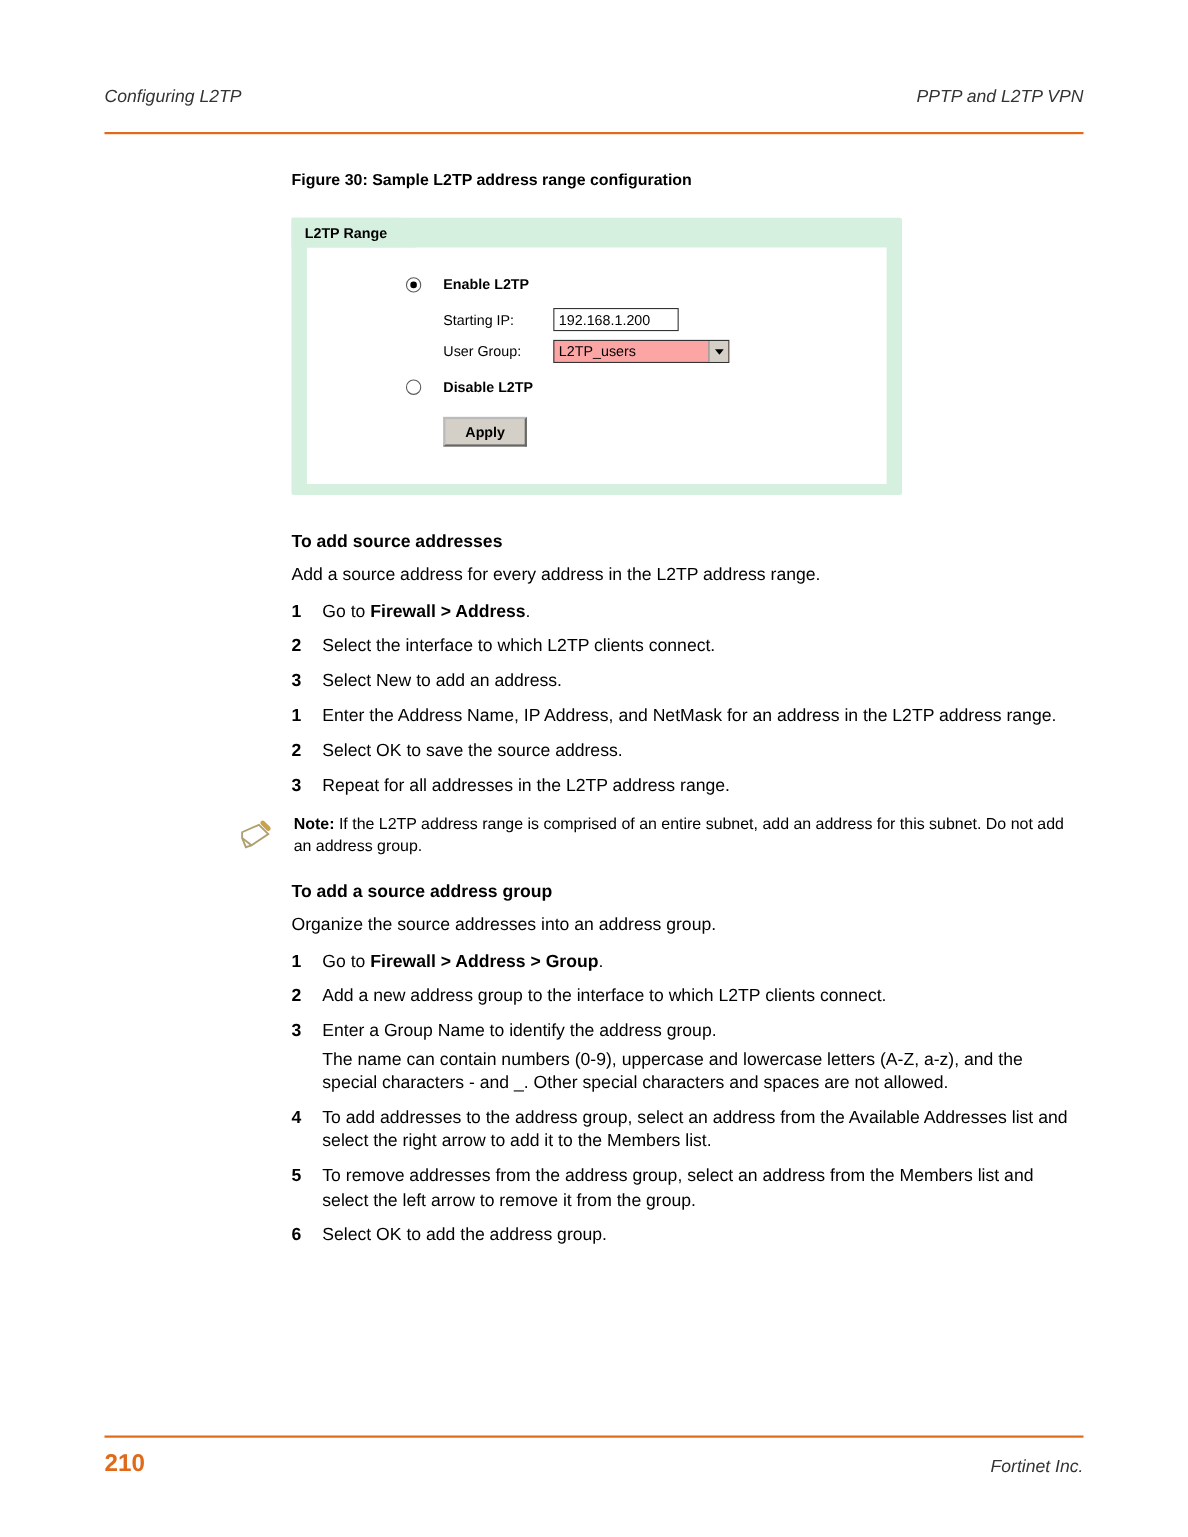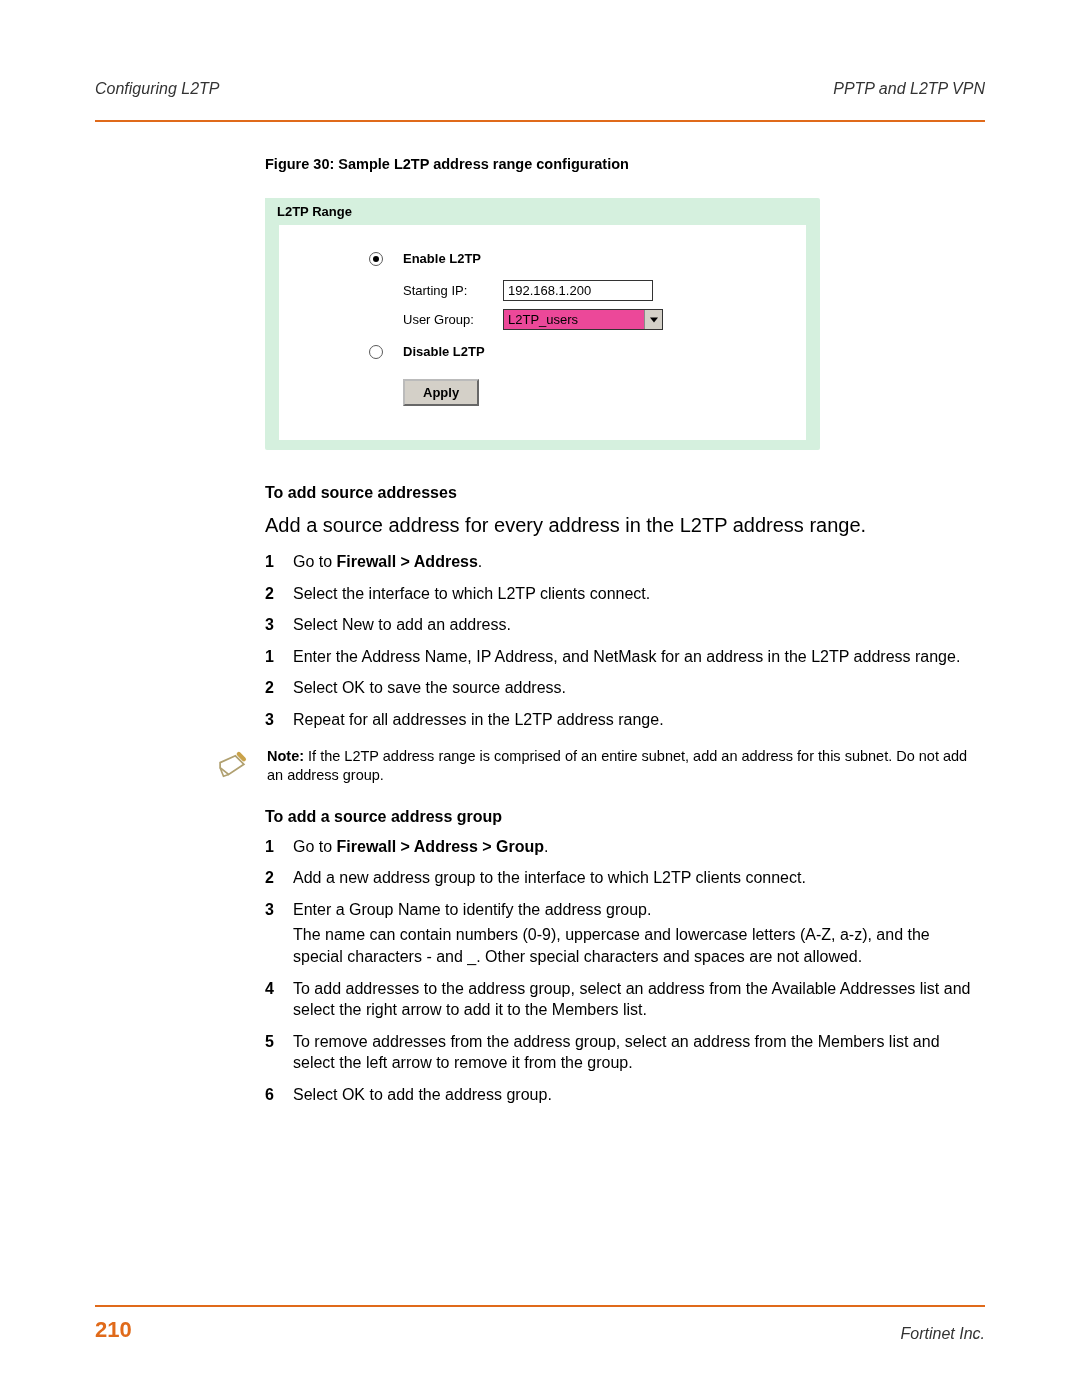--- a/index.html
+++ b/index.html
@@ -82,48 +82,48 @@
   }
   .radio.checked::after {
     content: ""; width: 6px; height: 6px; border-radius: 50%; background: #000;
   }
   .field-row {
     display: flex; align-items: center;
     padding-left: 34px; margin-bottom: 8px;
   }
   .field-row .lbl { width: 100px; }
   .txtinput {
-    border: 1px solid #333; padding: 2px 4px; width: 150px;
+    border: 1px solid #333; padding: 2px 4px; width: 114px;
     font-family: Verdana, Arial, sans-serif; font-size: 13px;
     background: #fff;
   }
   .selectwrap {
     display: inline-flex; align-items: stretch;
-    border: 1px solid #333; background: #ec4899;
+    border: 1px solid #333; background: #fca5a5;
     width: 160px;
   }
   .selectwrap .val { flex: 1; padding: 2px 4px; font-size: 13px; }
   .selectwrap .arrow {
     width: 18px; background: #d4d0c8;
     display: flex; align-items: center; justify-content: center;
     border-left: 1px solid #8a8a8a;
   }
   .selectwrap .arrow svg { width: 8px; height: 8px; }
   .apply-btn {
     margin-left: 34px; margin-top: 6px;
     border: 2px outset #bbb; background: #d4d0c8;
     padding: 4px 18px; font-weight: bold; font-size: 13px;
     font-family: Verdana, Arial, sans-serif;
   }
 
   
   .section-h {
     font-weight: bold; font-size: 16px; margin-top: 6px; margin-bottom: 10px;
   }
-  .para { font-size: 20px; color: #000; line-height: 1.35; margin-bottom: 12px; }
+  .para { font-size: 16px; color: #000; line-height: 1.35; margin-bottom: 12px; }
   ol.steps { list-style: none; counter-reset: none; }
   ol.steps li {
     display: flex; font-size: 16px; line-height: 1.35; margin-bottom: 10px;
   }
   ol.steps li .num {
     width: 28px; flex-shrink: 0; font-weight: bold; text-align: left;
   }
   ol.steps li .body { flex: 1; }
   .bold { font-weight: bold; }
 
@@ -227,20 +227,21 @@
       <path d="M6 16 L24 8 L34 18 L16 30 L6 22 Z" fill="none" stroke="#b0a070" stroke-width="2"></path>
       <path d="M6 22 L10 32 L16 30" fill="none" stroke="#b0a070" stroke-width="2"></path>
       <path d="M28 6 L34 12" stroke="#c9a24a" stroke-width="5" stroke-linecap="round"></path>
     </svg>
     <div class="note-text">
       <span class="bold">Note:</span><span> If the L2TP address range is comprised of an entire subnet, add an address for this subnet. Do not add an address group.</span>
     </div>
   </div>
 
   <div class="section-h">To add a source address group</div>
+  <div class="para">Organize the source addresses into an address group.</div>
   <ol class="steps" id="stepsB">
       <li>
         <span class="num">1</span>
         <span class="body">Go to <span class="bold">Firewall &gt; Address &gt; Group</span>.</span>
       </li>
       <li>
         <span class="num">2</span>
         <span class="body">Add a new address group to the interface to which L2TP clients connect.</span>
       </li>
       <li>

